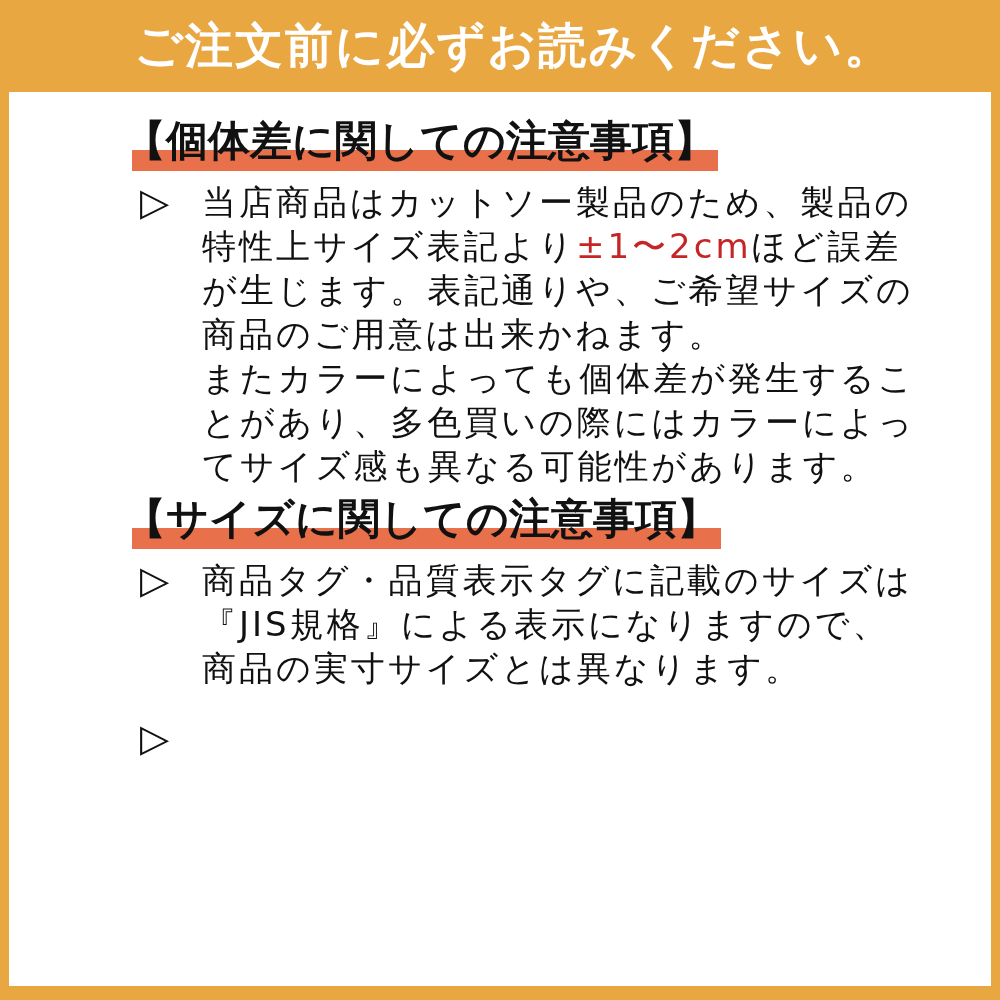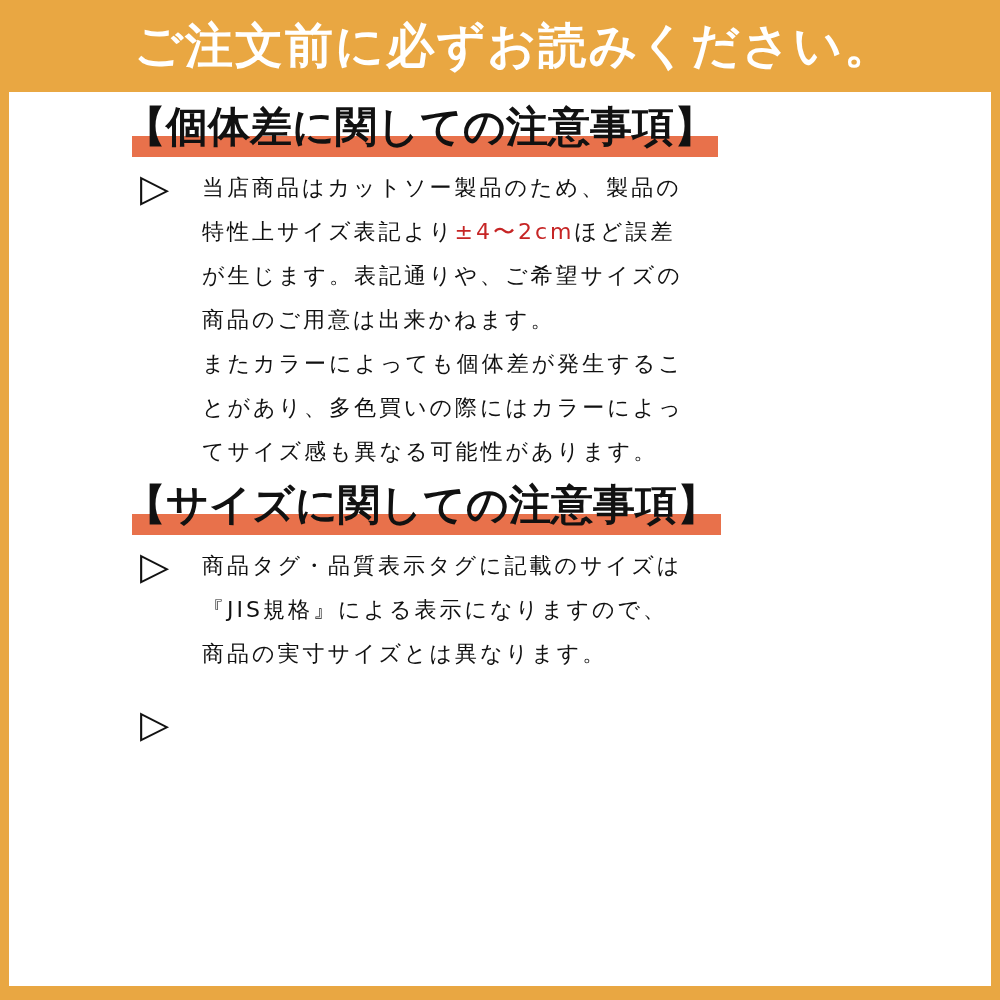--- a/index.html
+++ b/index.html
@@ -36,21 +36,21 @@
     color: var(--banner-text);
     font-size: 48px;
     font-weight: 700;
     letter-spacing: 2px;
     white-space: nowrap;
   }
   .content {
     flex: 1 1 auto;
     margin: 0 9px 14px 9px;
     background: var(--content-bg);
-    padding: 14px 40px 0 115px;
+    padding: 28px 40px 0 115px;
     display: flex;
     flex-direction: column;
   }
   .section-heading {
     position: relative;
     display: inline-block;
     align-self: flex-start;
     font-size: 42px;
     font-weight: 700;
     line-height: 1.0;
@@ -77,21 +77,21 @@
   .bullet-marker {
     flex: 0 0 42px;
     width: 42px;
     margin-left: 16px;
     margin-right: 20px;
     font-size: 38px;
     line-height: 44px;
     color: var(--body-text);
   }
   .bullet-text {
-    font-size: 22px;
+    font-size: 34px;
     line-height: 44px;
     letter-spacing: 3px;
     white-space: pre-line;
   }
   .bullet-text .hl { color: var(--highlight-text); }
   .footer {
     margin-top: auto;
     text-align: center;
     padding-bottom: 24px;
   }
@@ -111,21 +111,21 @@
     <div class="banner-title">ご注文前に必ずお読みください。</div>
   </header>
 
   <main class="content">
 
     <section class="section">
       <h2 class="section-heading"><span class="heading-underline"></span>【個体差に関しての注意事項】</h2>
       <div class="bullet-row">
         <span class="bullet-marker">▷</span>
         <p class="bullet-text"><span>当店商品はカットソー製品のため、製品の
-特性上サイズ表記より</span><span class="hl">±4〜2cm</span><span>ほど誤差
+特性上サイズ表記より</span><span class="hl">±1〜2cm</span><span>ほど誤差
 が生じます。表記通りや、ご希望サイズの
 商品のご用意は出来かねます。
 またカラーによっても個体差が発生するこ
 とがあり、多色買いの際にはカラーによっ
 てサイズ感も異なる可能性があります。</span></p>
       </div>
     </section>
 
     <section class="section">
       <h2 class="section-heading"><span class="heading-underline"></span>【サイズに関しての注意事項】</h2>

